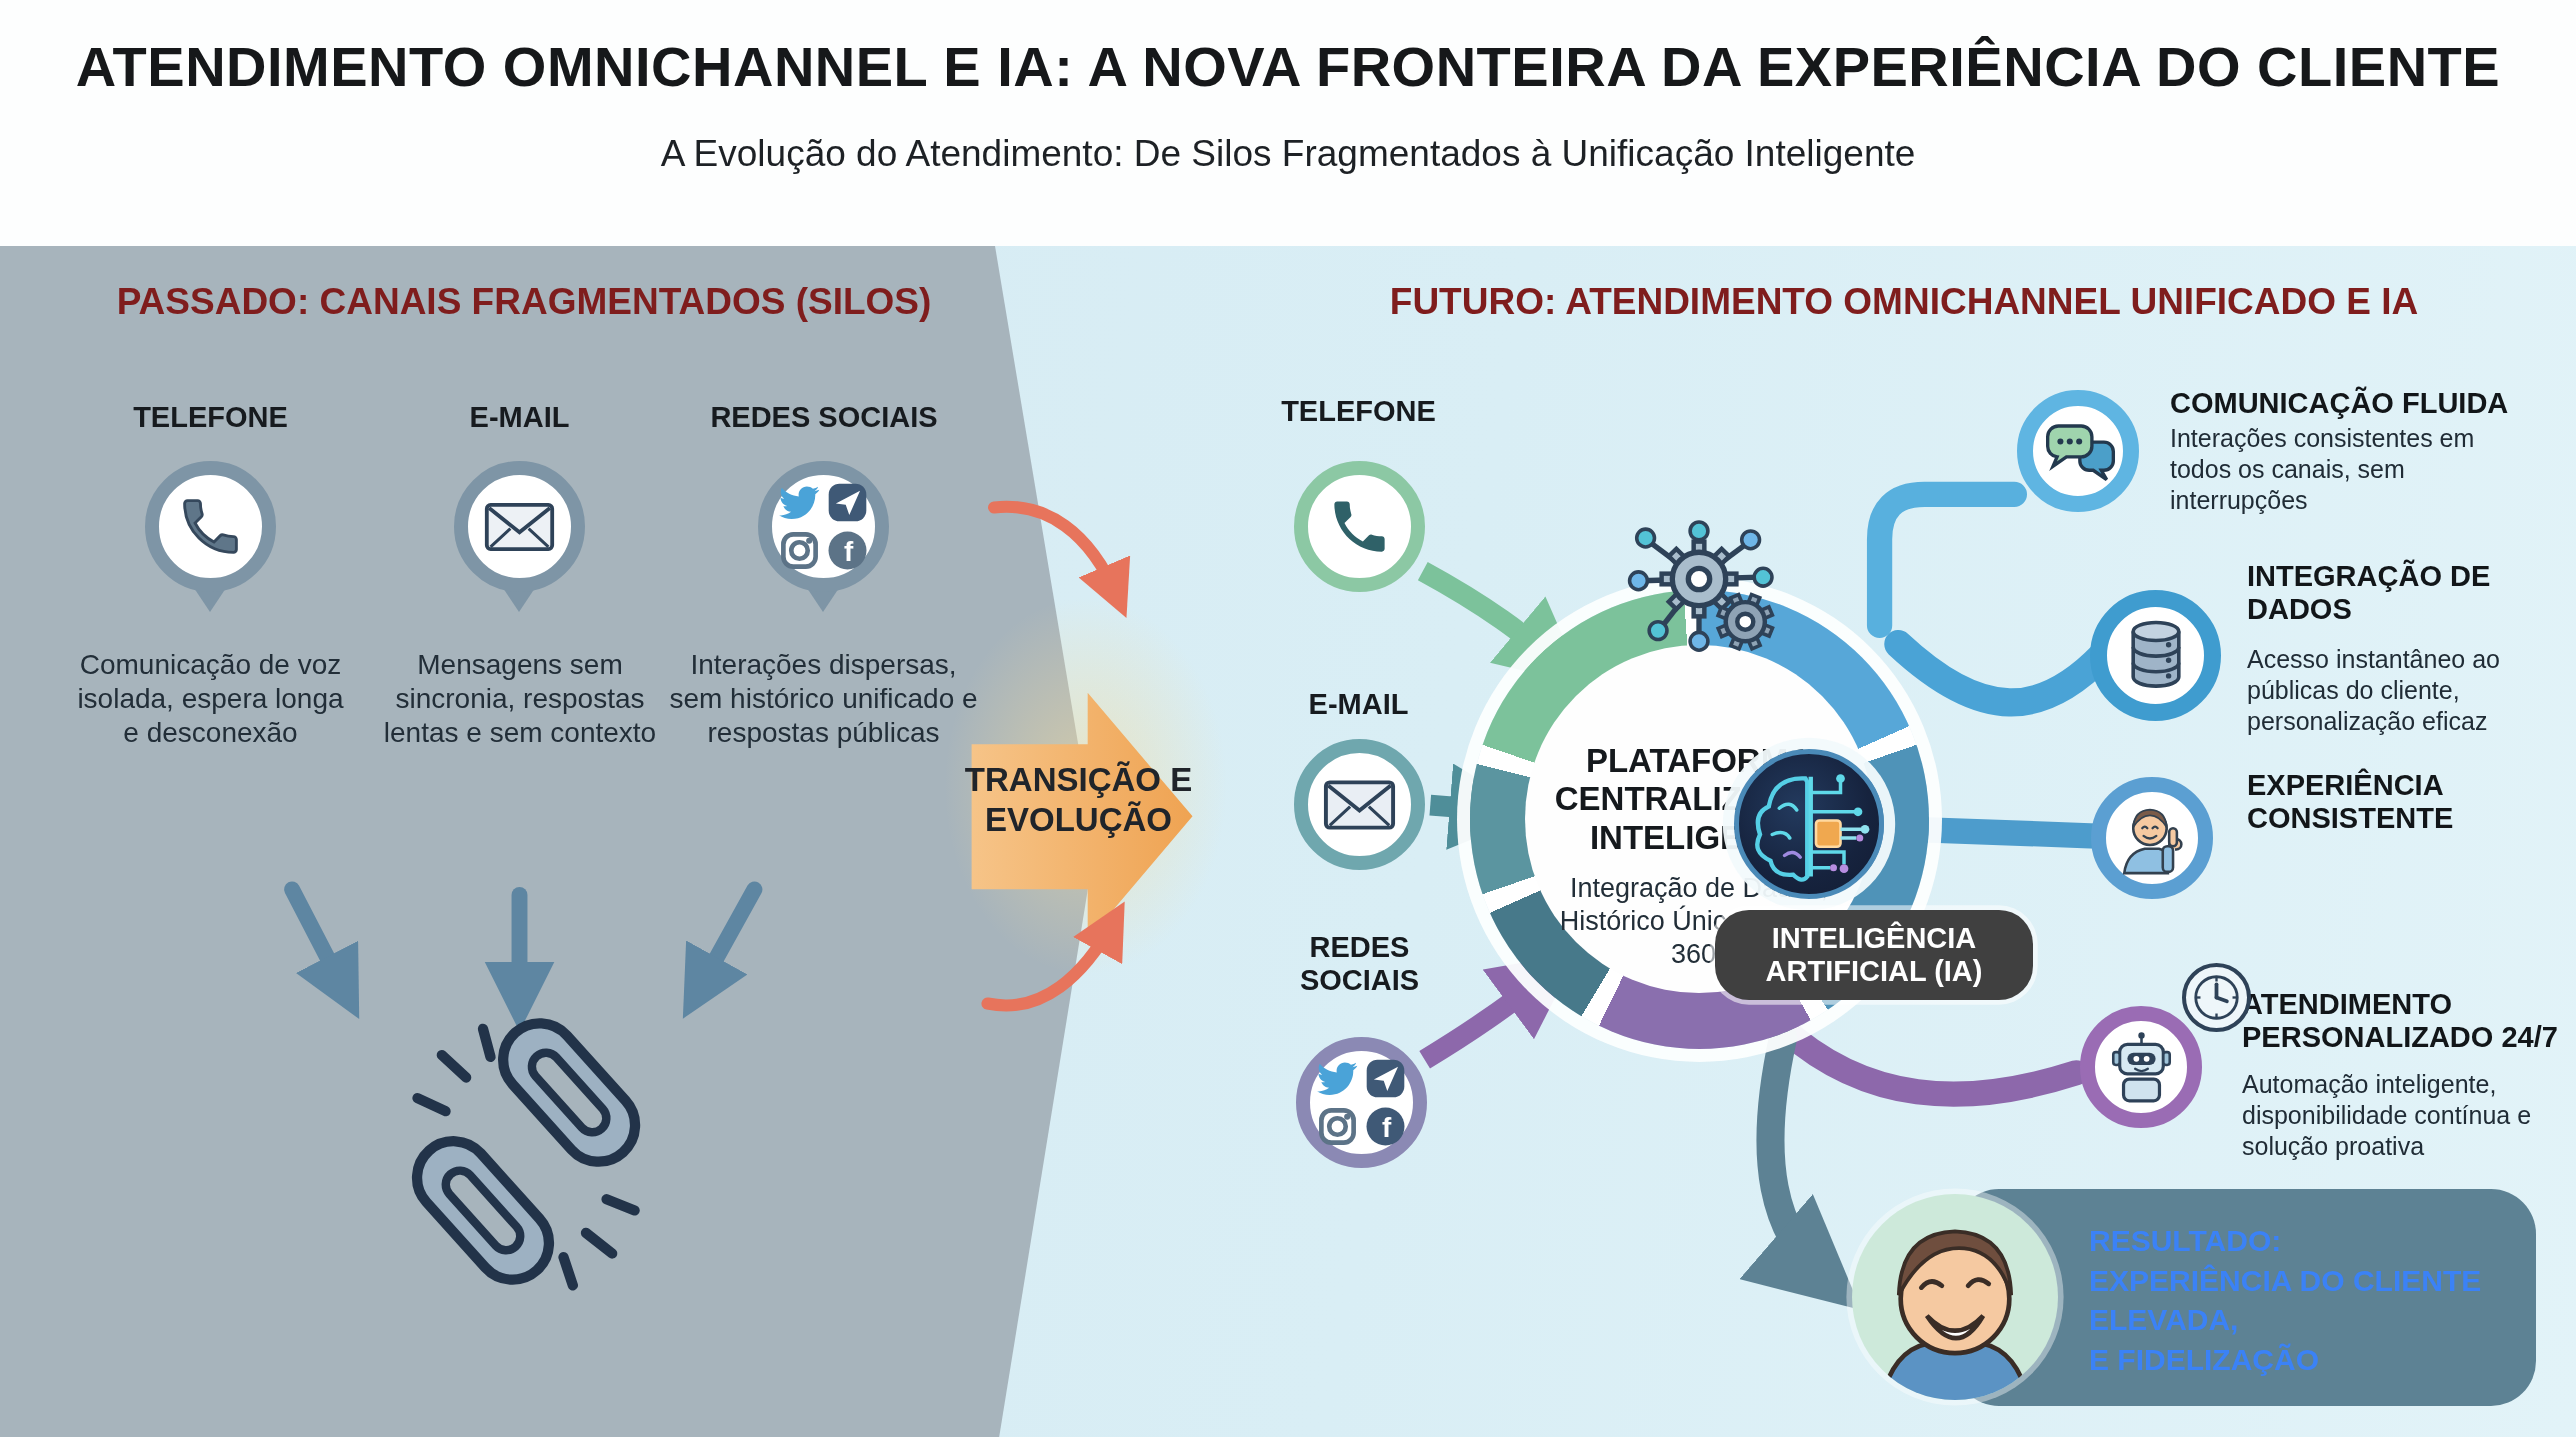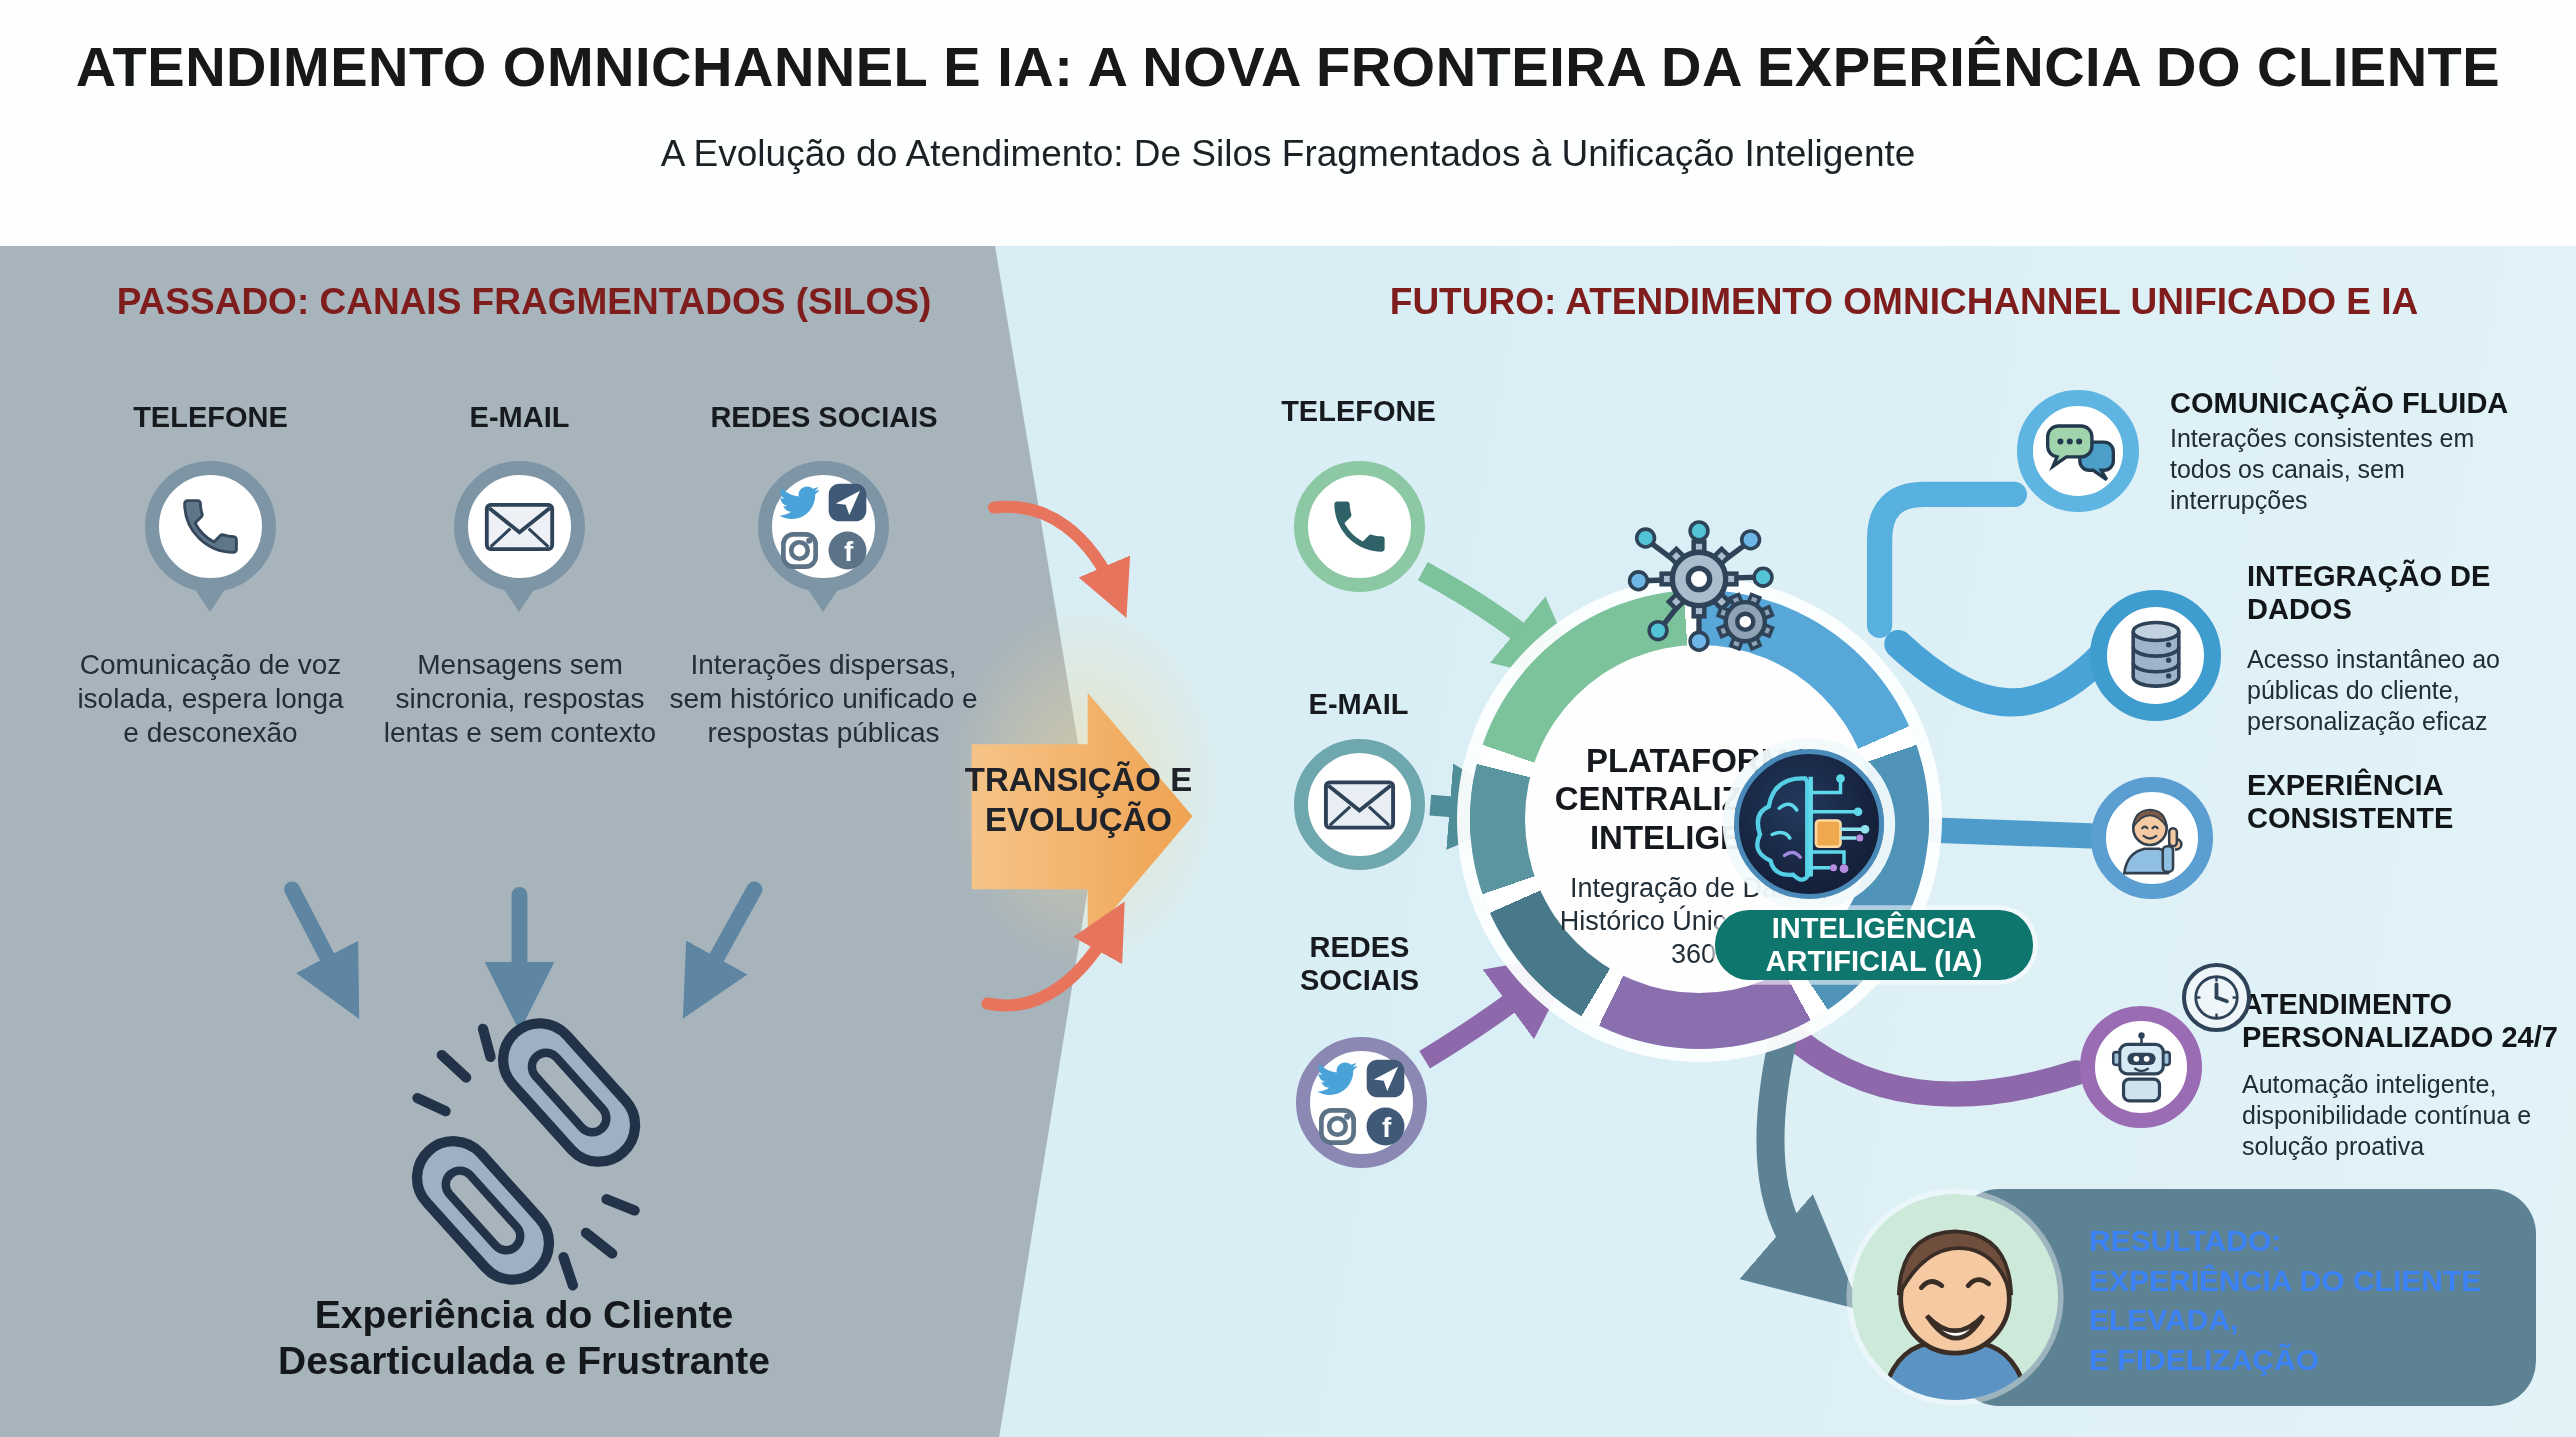--- a/index.html
+++ b/index.html
@@ -40,21 +40,21 @@
   #hub-inner{left:55px;top:55px;width:348px;height:348px;border-radius:50%;background:#fefefe;
     text-align:center;}
   #hub-title{left:0;top:97px;width:348px;font-size:33px;font-weight:700;line-height:1.16;color:#15191d;}
   #hub-subtitle{left:24px;top:227px;width:300px;font-size:27px;line-height:1.22;color:#222e38;}
   #gear-wrap{left:85px;top:-125px;width:178px;height:150px;}
   
   #ai-circle{left:1734px;top:749px;width:150px;height:150px;border-radius:50%;z-index:8;
     border:5.6px solid #4a8ab8;box-shadow:0 0 0 11.2px rgba(242,250,252,.95);
     background:radial-gradient(circle at 42% 38%,#233a5e 0%,#16233e 60%,#121c33 100%);
     display:flex;align-items:center;justify-content:center;overflow:hidden;}
-  #ai-badge{left:1715px;top:910px;width:318px;height:70px;background:#0f766e;border-radius:34px;z-index:9;
+  #ai-badge{left:1715px;top:910px;width:318px;height:90px;background:#404040;border-radius:34px;z-index:9;
     display:flex;align-items:center;justify-content:center;text-align:center;
     font-size:29px;font-weight:700;color:#fff;line-height:1.13;box-shadow:0 0 0 4.7px rgba(255,255,255,.55);}
   
   .benefit-circle{border-radius:50%;background:#fff;z-index:7;display:flex;align-items:center;justify-content:center;}
   .benefit-title{font-size:29px;font-weight:700;line-height:1.13;color:#121619;z-index:7;}
   .benefit-desc{font-size:25px;line-height:1.24;color:#202c36;z-index:7;}
   #clock-badge{left:2182px;top:963px;width:69px;height:69px;border-radius:50%;background:#eef6fa;
     border:4.7px solid #2e4258;z-index:8;display:flex;align-items:center;justify-content:center;}
   
   #transition-label{left:957px;top:760px;width:243px;text-align:center;font-size:33px;font-weight:700;
@@ -192,21 +192,20 @@
         </svg>
       <svg width="43" height="43" viewBox="0 0 24 24">
           <circle cx="12" cy="12" r="10.6" fill="#5c7387"></circle>
           <text x="12.6" y="18" font-family="Liberation Sans, sans-serif" font-size="15.5" font-weight="bold" fill="#fff" text-anchor="middle">f</text>
         </svg>
     </div>
   </div>
   <div class="abs pin-tail" style="left:803px;top:582px;"></div>
   <div class="abs col-desc" style="left:669px;top:648px;width:309px;">Interações dispersas, sem histórico unificado e respostas públicas</div>
 
-  <div class="abs" id="past-outcome">Experiência do Cliente Desarticulada e Frustrante</div>
 
   <div class="abs" id="transition-label">TRANSIÇÃO E EVOLUÇÃO</div>
 
   <div class="abs section-heading" style="left:1361px;top:281px;width:1086px;">FUTURO: ATENDIMENTO OMNICHANNEL UNIFICADO E IA</div>
 
   <div class="abs col-label" style="left:1237px;top:395px;width:243px;">TELEFONE</div>
   <div class="abs chan" style="left:1294px;top:461px;border:14px solid #8cc8a4;">
     <svg width="67" height="67" viewBox="0 0 24 24">
         <path fill="#2f6168" d="M6.62 10.79c1.44 2.83 3.76 5.14 6.59 6.59l2.2-2.21c.27-.27.67-.36 1.02-.24 1.12.37 2.33.57 3.57.57.55 0 1 .45 1 1V20c0 .55-.45 1-1 1-9.39 0-17-7.61-17-17 0-.55.45-1 1-1h3.5c.55 0 1 .45 1 1 0 1.25.2 2.45.57 3.57.11.35.03.74-.25 1.02l-2.2 2.2z"></path>
       </svg>

